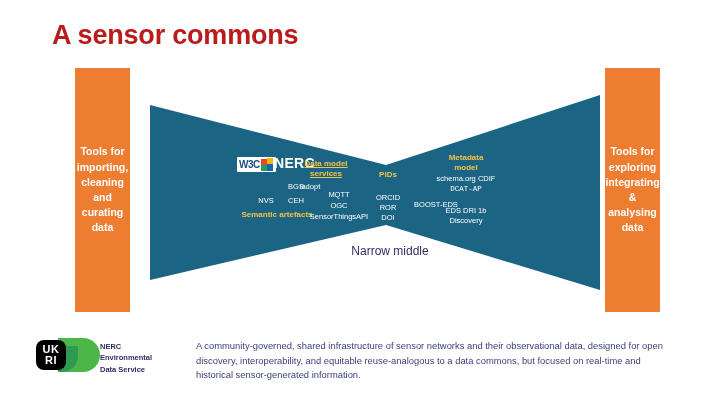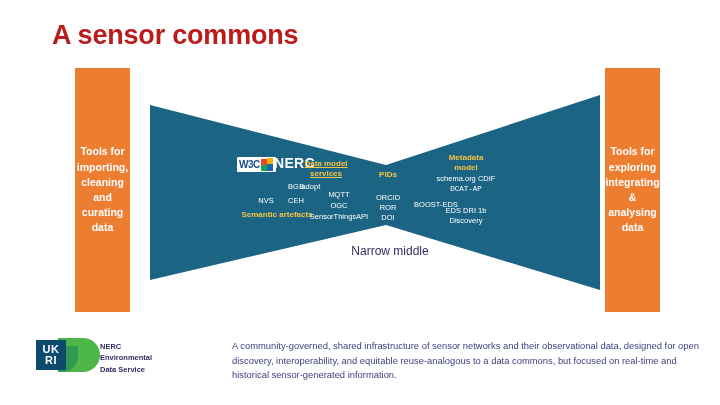--- a/index.html
+++ b/index.html
@@ -110,35 +110,36 @@
     background:#4CB648;
     border-top-right-radius:22px;border-bottom-right-radius:22px;
   }
   #logo .greendark{
     position:absolute;left:22px;top:8px;width:20px;height:26px;
     background:#2f9b52;
     border-bottom-right-radius:16px;
   }
   #logo .ukri{
     position:absolute;left:0;top:2px;width:30px;height:30px;
-    background:#0c4a6e;color:#ffffff;
+    background:#000000;color:#ffffff;
     display:flex;flex-direction:column;align-items:center;justify-content:center;
     line-height:1;
+    border-radius:8px;
   }
   #logo .ukri span{font-size:11px;font-weight:bold;letter-spacing:0.5px;}
 
   #logo-text{
     position:absolute;left:100px;top:341px;
     font-size:7.5px;color:#2e2d62;font-weight:bold;
     line-height:1.5;white-space:pre-line;
   }
 
   #blurb{
     position:absolute;left:196px;top:339px;width:480px;
-    font-size:9.4px;line-height:1.55;color:#3a3f7d;margin-left:36px;
+    font-size:9.4px;line-height:1.55;color:#3a3f7d;
   }
 </style>
 </head>
 <body>
 
 <div id="slide">
 
   <div class="title">A sensor commons</div>
 
   <div class="panel" id="panel-left">

